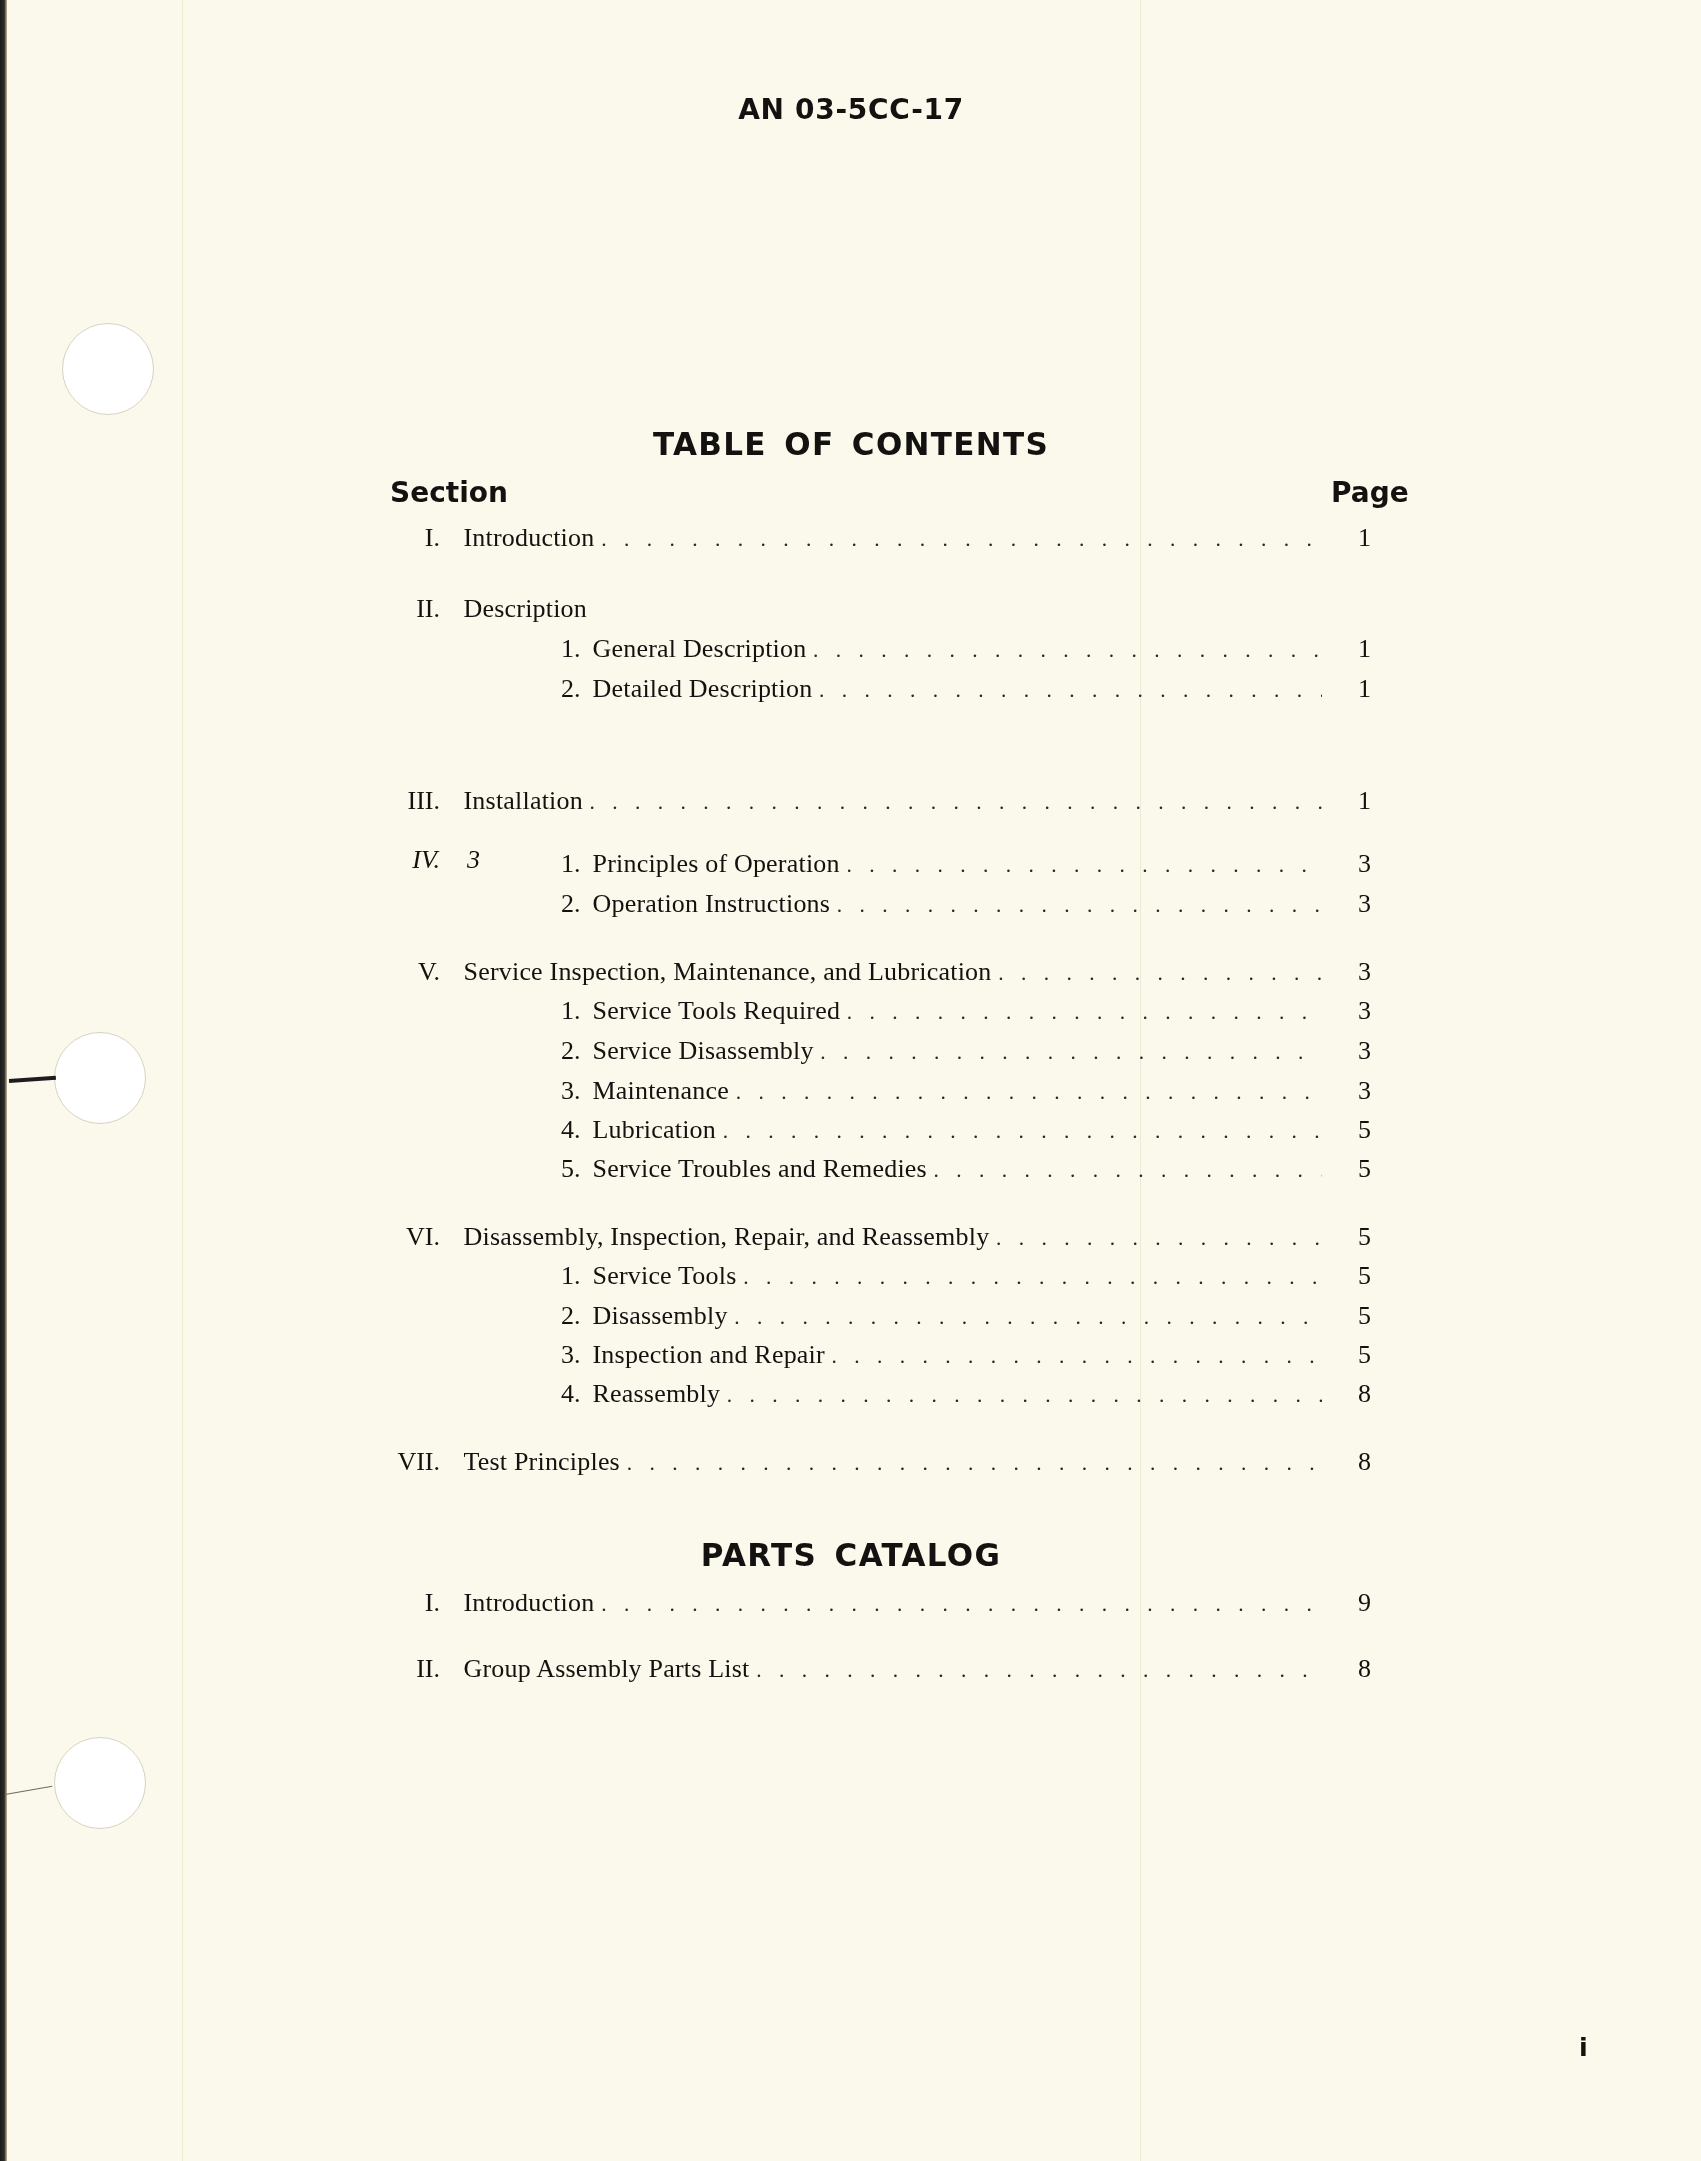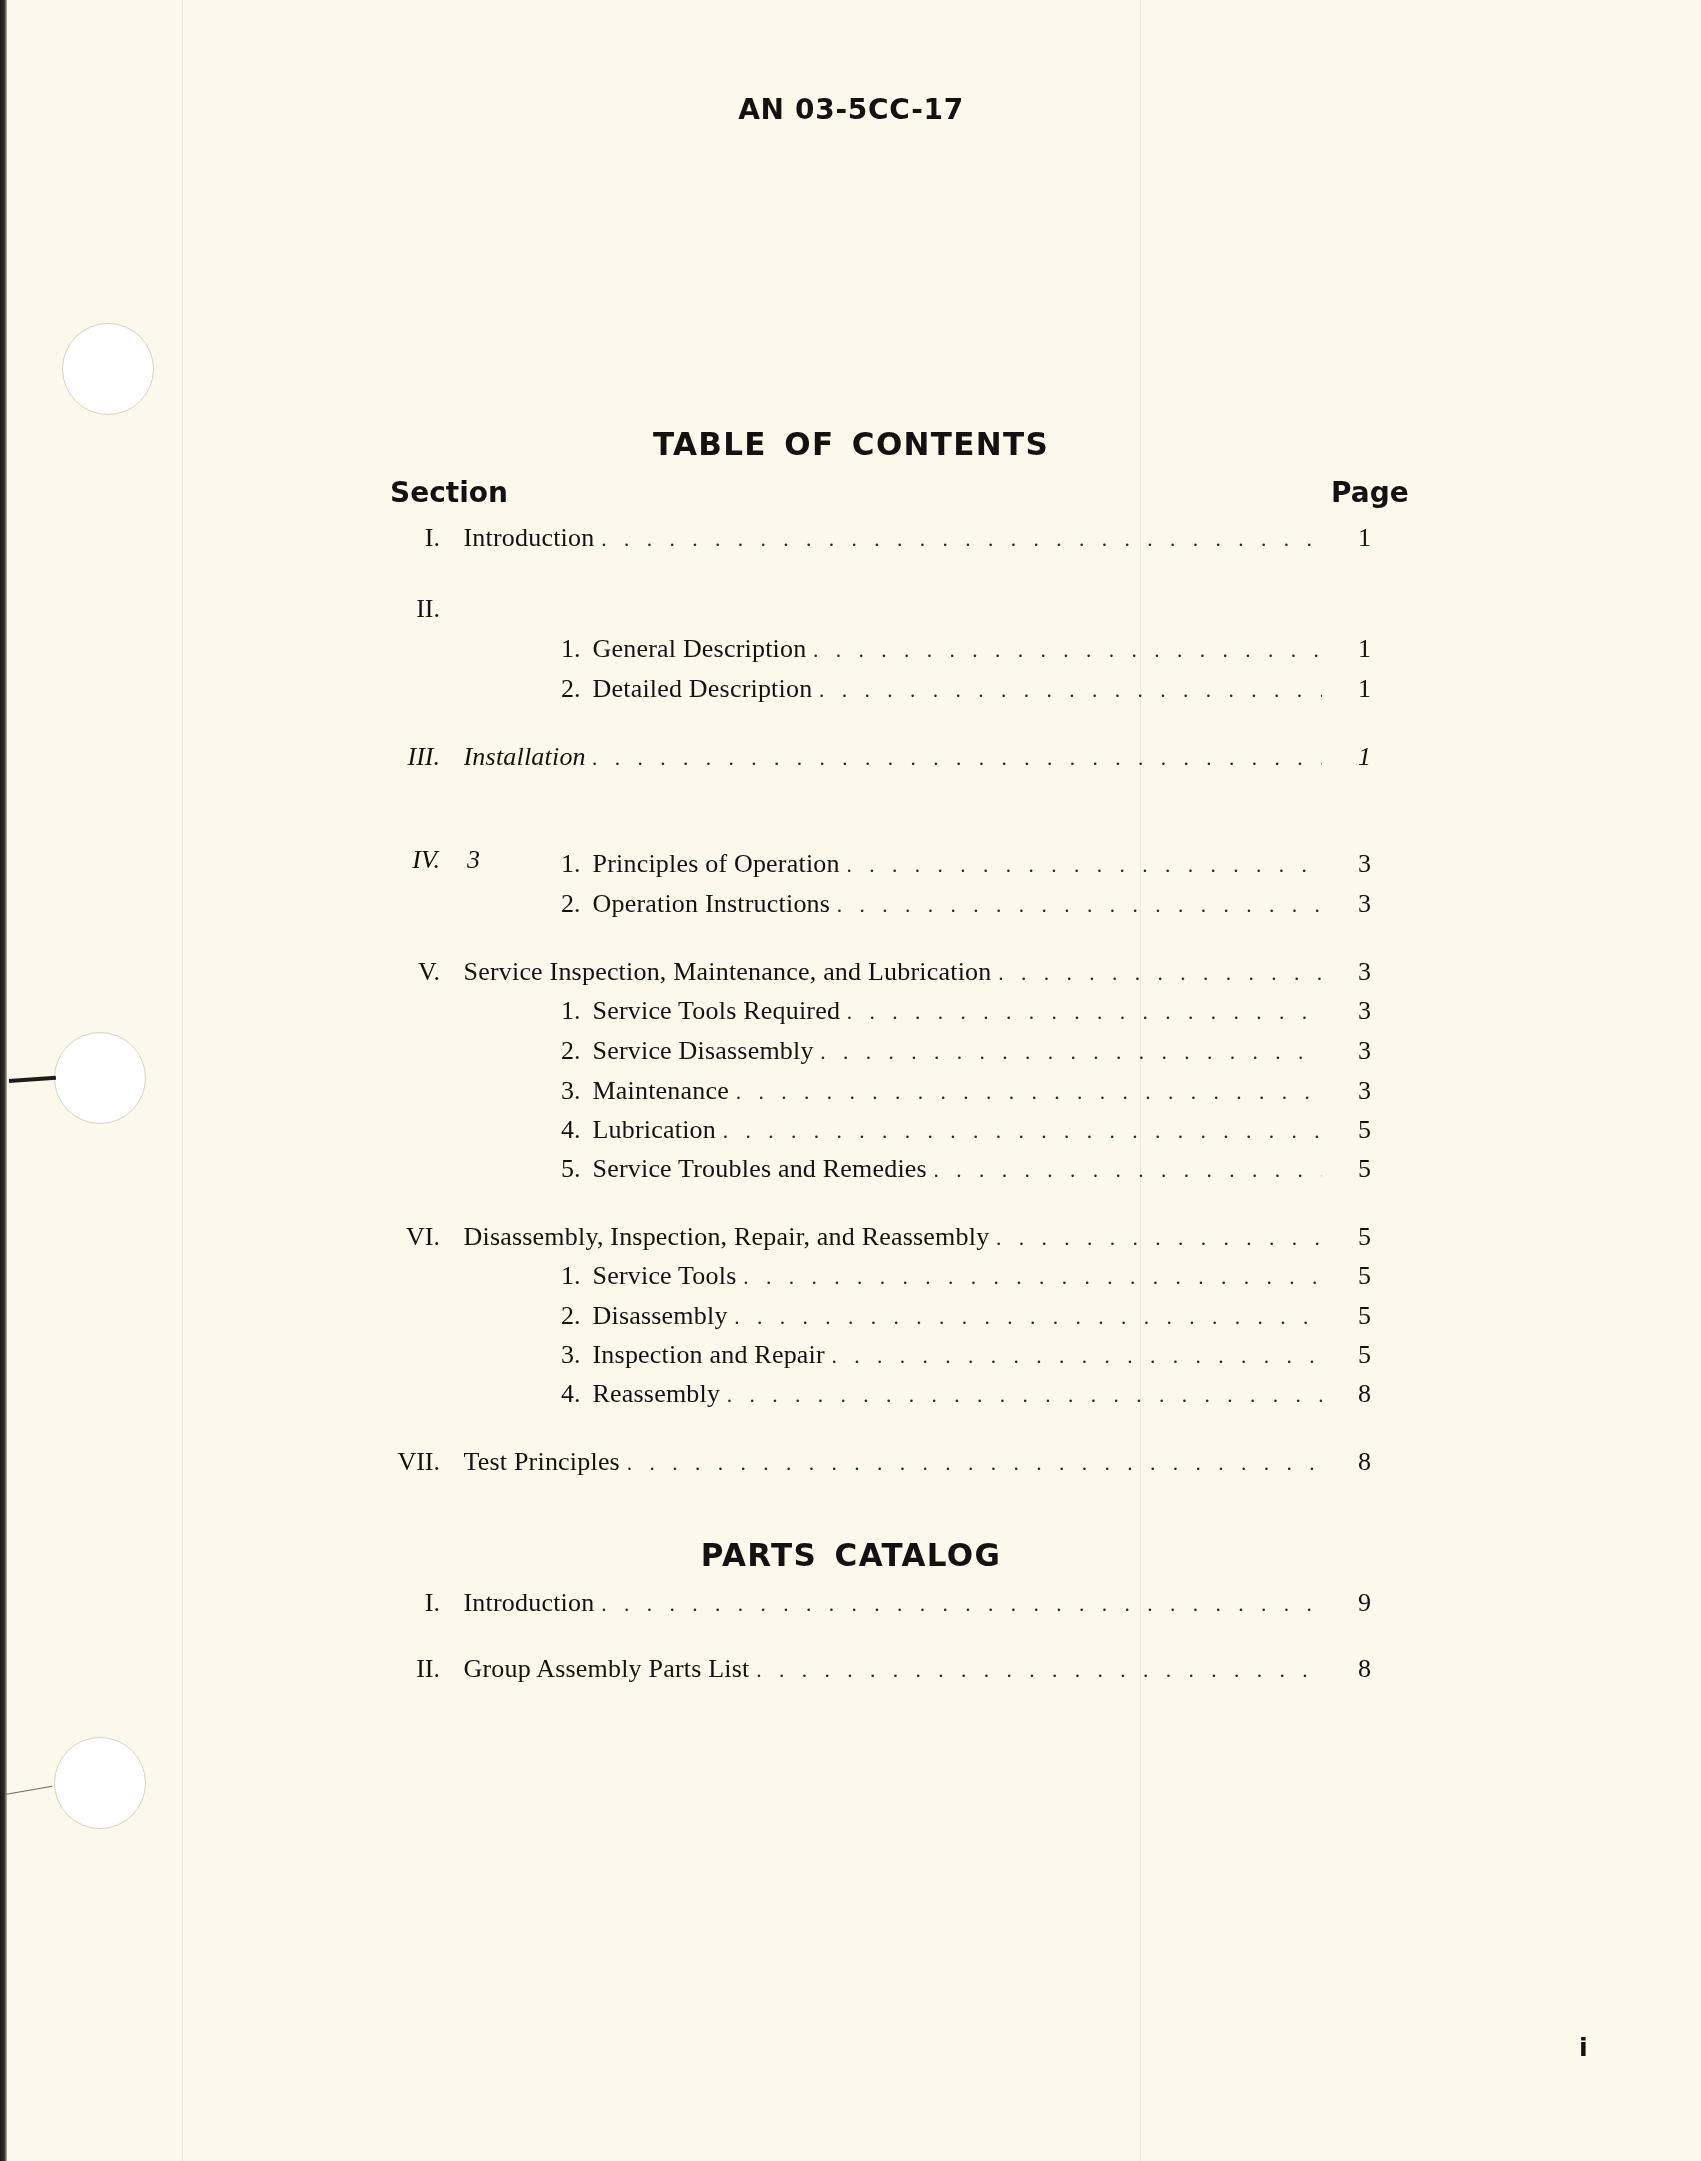--- a/index.html
+++ b/index.html
@@ -87,41 +87,44 @@
     <div class="toc-row row-main" style="top: 521px;">
       <span class="roman">I.</span>
       <span class="title-wrap">
         <span class="title">Introduction</span>
         <span class="leader"></span>
       </span>
       <span class="pagenum">1</span>
     </div>
     <div class="toc-row row-main" style="top: 592px;">
       <span class="roman">II.</span>
+      <span class="title-wrap">
+        <span class="title">Description</span>
+      </span>
       <span class="pagenum"></span>
     </div>
     <div class="toc-row row-sub" style="top: 632px;">
       <span class="roman"></span>
       <span class="title-wrap">
         <span class="subnum">1.</span>
         <span class="title">General Description</span>
         <span class="leader"></span>
       </span>
       <span class="pagenum">1</span>
     </div>
     <div class="toc-row row-sub" style="top: 672px;">
       <span class="roman"></span>
       <span class="title-wrap">
         <span class="subnum">2.</span>
         <span class="title">Detailed Description</span>
         <span class="leader"></span>
       </span>
       <span class="pagenum">1</span>
     </div>
-    <div class="toc-row row-main" style="top: 740px; font-style: italic;">
+    <div class="toc-row row-main" style="top: 784px;">
       <span class="roman">III.</span>
       <span class="title-wrap">
         <span class="title">Installation</span>
         <span class="leader"></span>
       </span>
       <span class="pagenum">1</span>
     </div>
     <div class="toc-row row-main" style="top: 843px; font-style: italic;">
       <span class="roman">IV.</span>
       <span class="pagenum">3</span>

